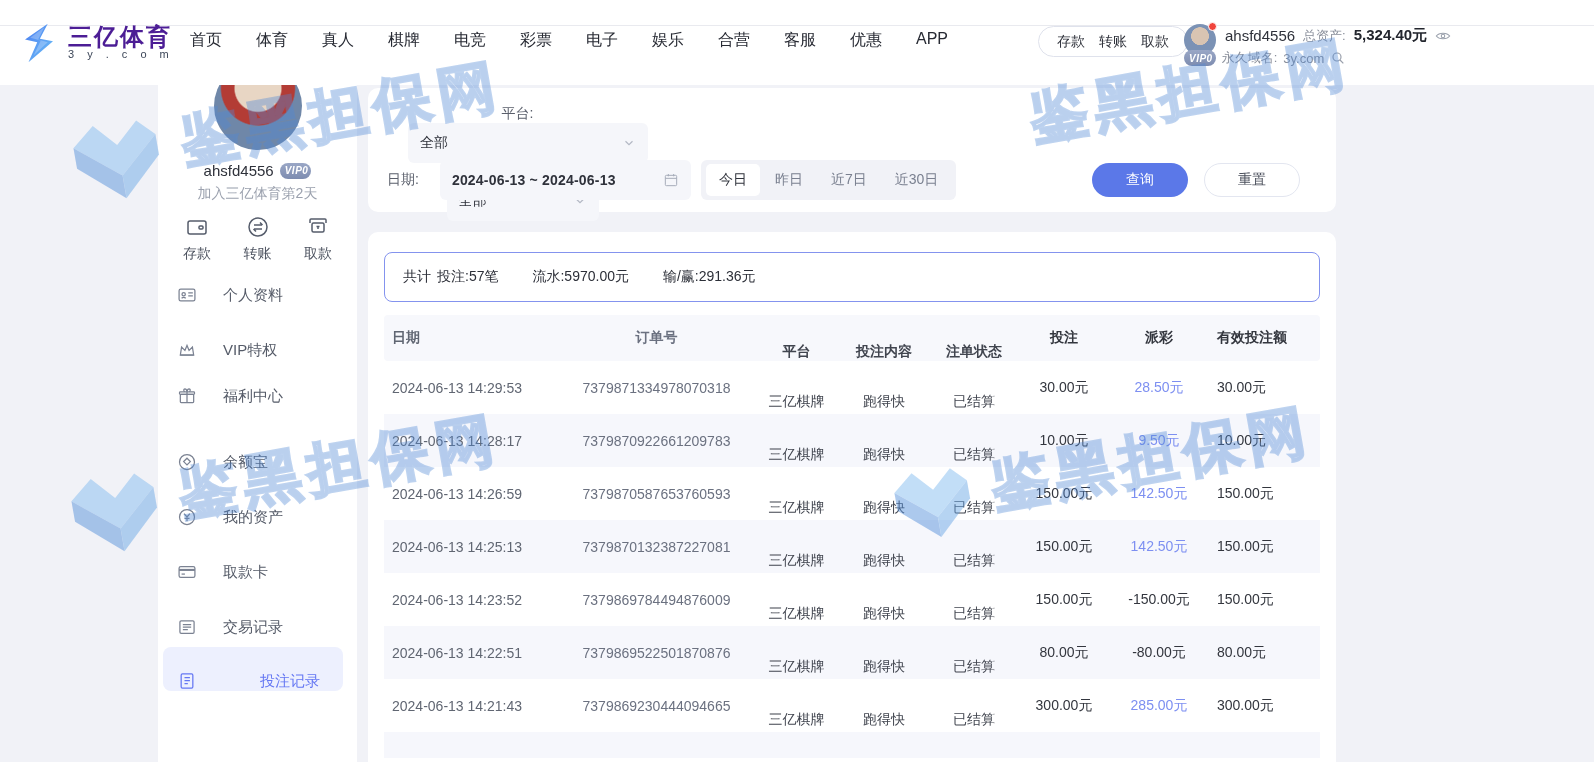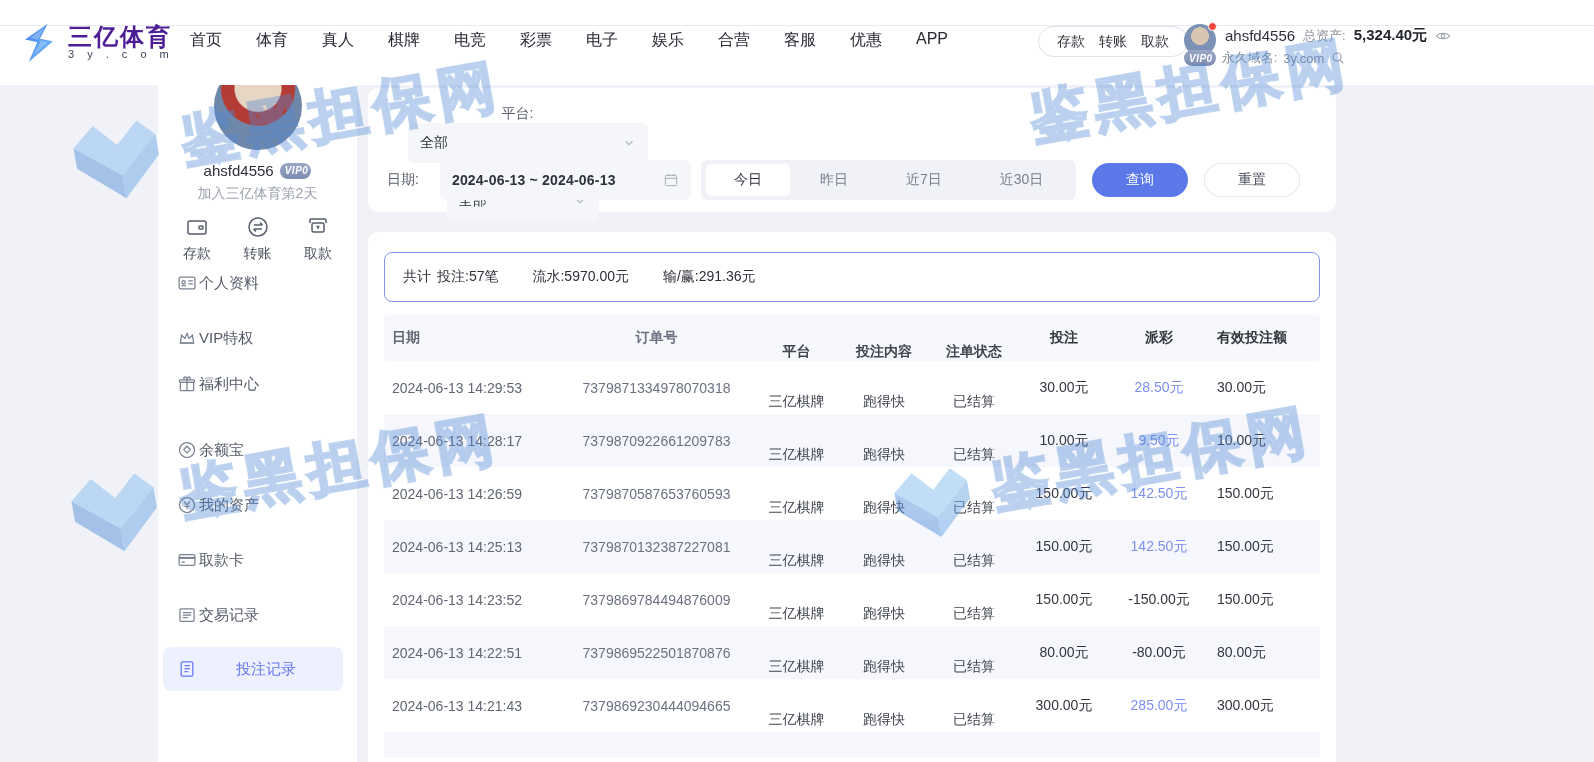--- a/index.html
+++ b/index.html
@@ -40,21 +40,21 @@
   .sb-avatar { position:absolute; left:50%; transform:translateX(-50%); top:-23px; width:88px; height:88px; border-radius:50%;
     background:radial-gradient(circle at 50% 30%, #e8d6c4 0 30%, #b33c35 32% 48%, #6f87a8 50% 100%); overflow:hidden; }
   .sb-userline { position:absolute; top:77px; width:100%; text-align:center; display:flex; justify-content:center; align-items:center; gap:6px; }
   .sb-username { font-size:15px; color:#2e313a; }
   .sb-join { position:absolute; top:100px; width:100%; text-align:center; font-size:14px; color:#9ba1ae; }
   .sb-quick { position:absolute; top:130px; left:0; width:100%; display:flex; justify-content:space-between; padding:0 14px; }
   .sb-quick-item { width:50px; display:flex; flex-direction:column; align-items:center; gap:6px; cursor:pointer; }
   .sb-quick-item svg { width:24px; height:24px; color:#555c6b; }
   .sb-quick-item span { font-size:14px; color:#4c525f; }
   .sb-menu-item { position:absolute; left:5px; width:180px; height:44px; border-radius:8px;
-    display:flex; align-items:center; gap:2px; padding-left:14px; cursor:pointer; color:#555b68; }
+    display:flex; align-items:flex-end; gap:26px; padding-left:14px; cursor:pointer; color:#555b68; }
   .sb-menu-item svg { width:20px; height:20px; color:#7b8292; flex:none; }
   .sb-menu-item span { font-size:15px; }
   .sb-menu-item.active { background:#edf0fe; color:#6577f3; }
   .sb-menu-item.active svg { color:#6577f3; }
   .sb-menu-item.active span { color:#6577f3;margin-left:37px; }
 
   
   .filter-card { position:absolute; left:368px; top:88px; width:968px; height:124px; background:#fff; border-radius:10px; z-index:1; }
   .table-card  { position:absolute; left:368px; top:232px; width:968px; height:560px; background:#fff; border-radius:10px; z-index:1; }
 
@@ -63,21 +63,21 @@
   .select-box { height:40px; background:#f5f6fa; border-radius:6px; display:flex; align-items:center;
     justify-content:space-between; padding:0 12px; cursor:pointer; }
   .select-box .val { font-size:14px; color:#2f323b; }
   .select-box svg { width:14px; height:14px; color:#b3b8c4; }
   .fl-row2 { position:absolute; left:19px; top:72px; display:flex; align-items:center; }
   .date-box { width:251px; height:40px; background:#f5f6fa; border-radius:6px; display:flex; align-items:center;
     justify-content:space-between; padding:0 12px; cursor:pointer;gap:20px; }
   .date-box .val { font-size:14px; font-weight:bold; color:#2f323b; letter-spacing:.2px; }
   .date-box svg { width:16px; height:16px; color:#a7adba; }
   .quick-ranges { margin-left:10px; height:40px; background:#f1f2f7; border-radius:6px; display:flex; align-items:center; padding:0 5px; gap:2px; }
-  .qr-item { height:32px; padding:0 28px; display:flex; align-items:center; font-size:14px; color:#7a8090; border-radius:5px; cursor:pointer; white-space:nowrap; }
+  .qr-item { height:32px; padding:0 13px; display:flex; align-items:center; font-size:14px; color:#7a8090; border-radius:5px; cursor:pointer; white-space:nowrap; }
   .qr-item.active { background:#fff; color:#2f323b; }
   .fl-buttons { position:absolute; right:36px; top:75px; display:flex; gap:16px; }
   .btn { width:96px; height:34px; border-radius:17px; display:flex; align-items:center; justify-content:center;
     font-size:14px; cursor:pointer; }
   .btn-primary { background:#5b78e8; color:#fff; }
   .btn-ghost { background:#fff; color:#4a4f5b; border:1px solid #e3e6f0; }
 
   .summary-box { position:absolute; left:16px; top:20px; width:936px; height:50px; border:1px solid #8493ee;
     border-radius:8px; background:#fff; display:flex; align-items:center; padding-left:18px; gap:6px; }
   .summary-box span { font-size:14px; color:#2c2f38; }

